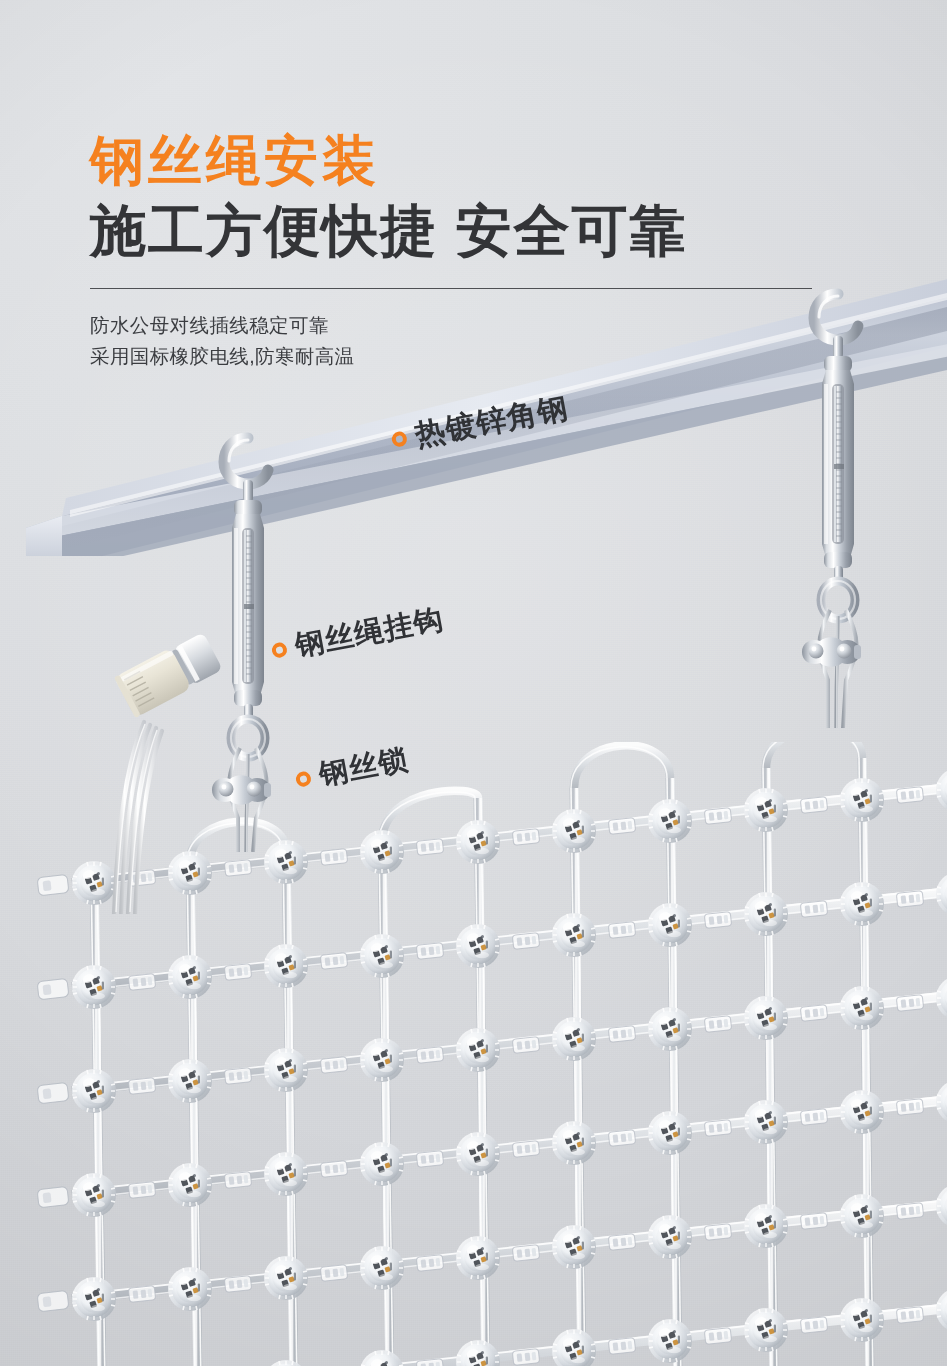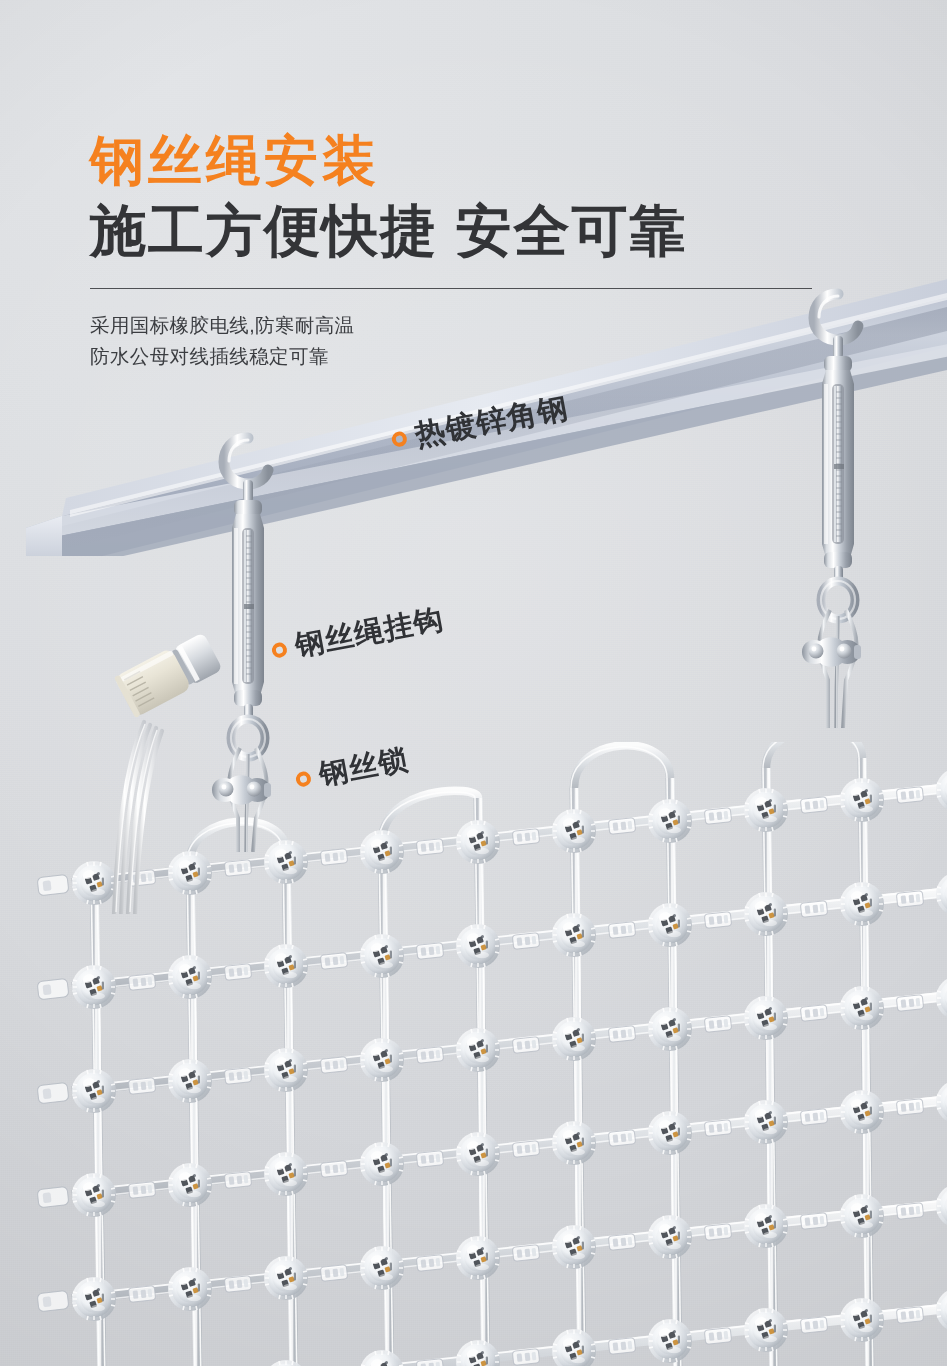--- a/index.html
+++ b/index.html
@@ -612,22 +612,22 @@
       <use href="#node" transform="translate(886,682)"></use>
       <use href="#node" transform="translate(982,672)"></use>
     </g>
   </svg>
 
   <div class="header">
     <div class="t-orange">钢丝绳安装</div>
     <div class="t-dark">施工方便快捷 安全可靠</div>
     <div class="rule"></div>
     <div class="sub">
+      <div>防水公母对线插线稳定可靠</div>
       <div>采用国标橡胶电线,防寒耐高温</div>
-      <div>防水公母对线插线稳定可靠</div>
     </div>
   </div>
 
   <div class="callout" id="co1">
     <span class="ring"></span>
     <span class="txt">热镀锌角钢</span>
   </div>
 
   <div class="callout" id="co2">
     <span class="ring"></span>

